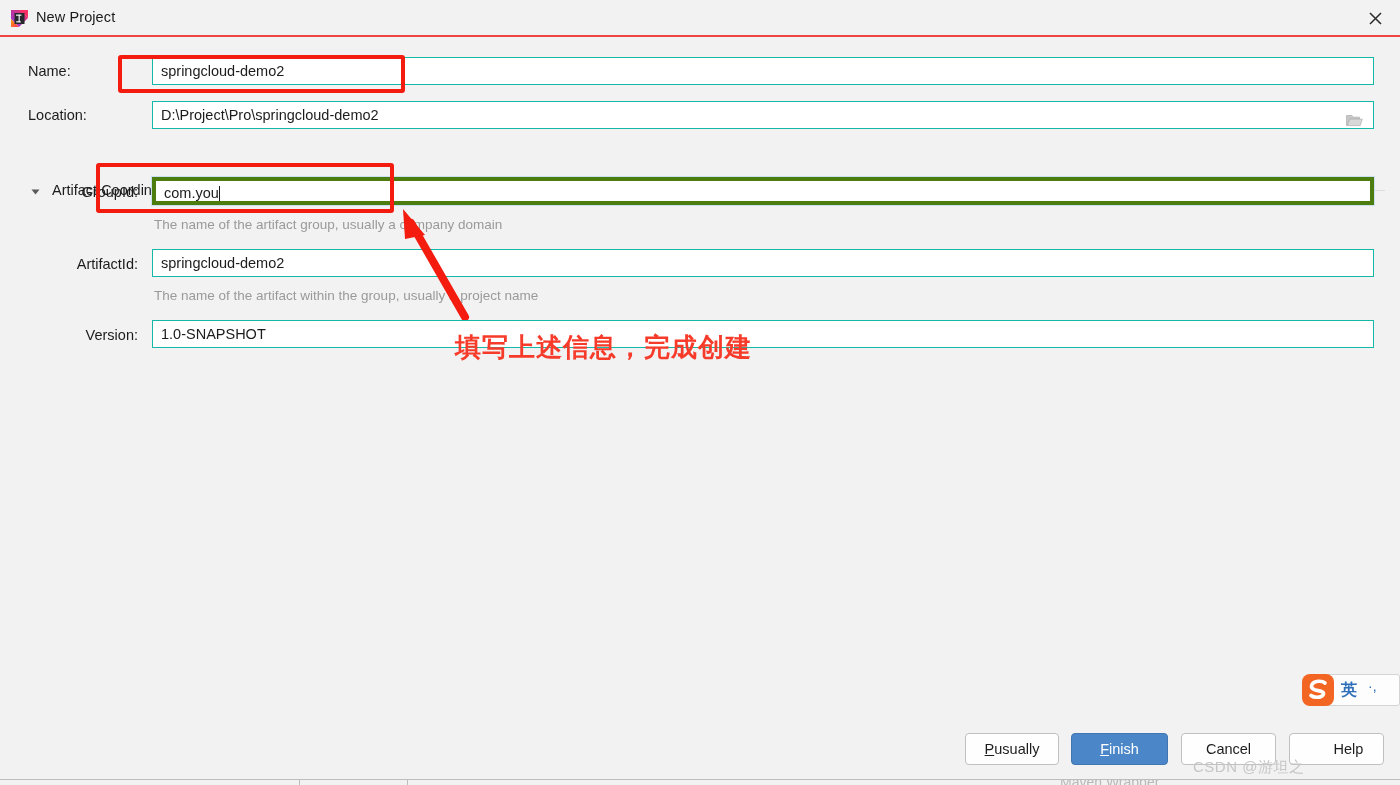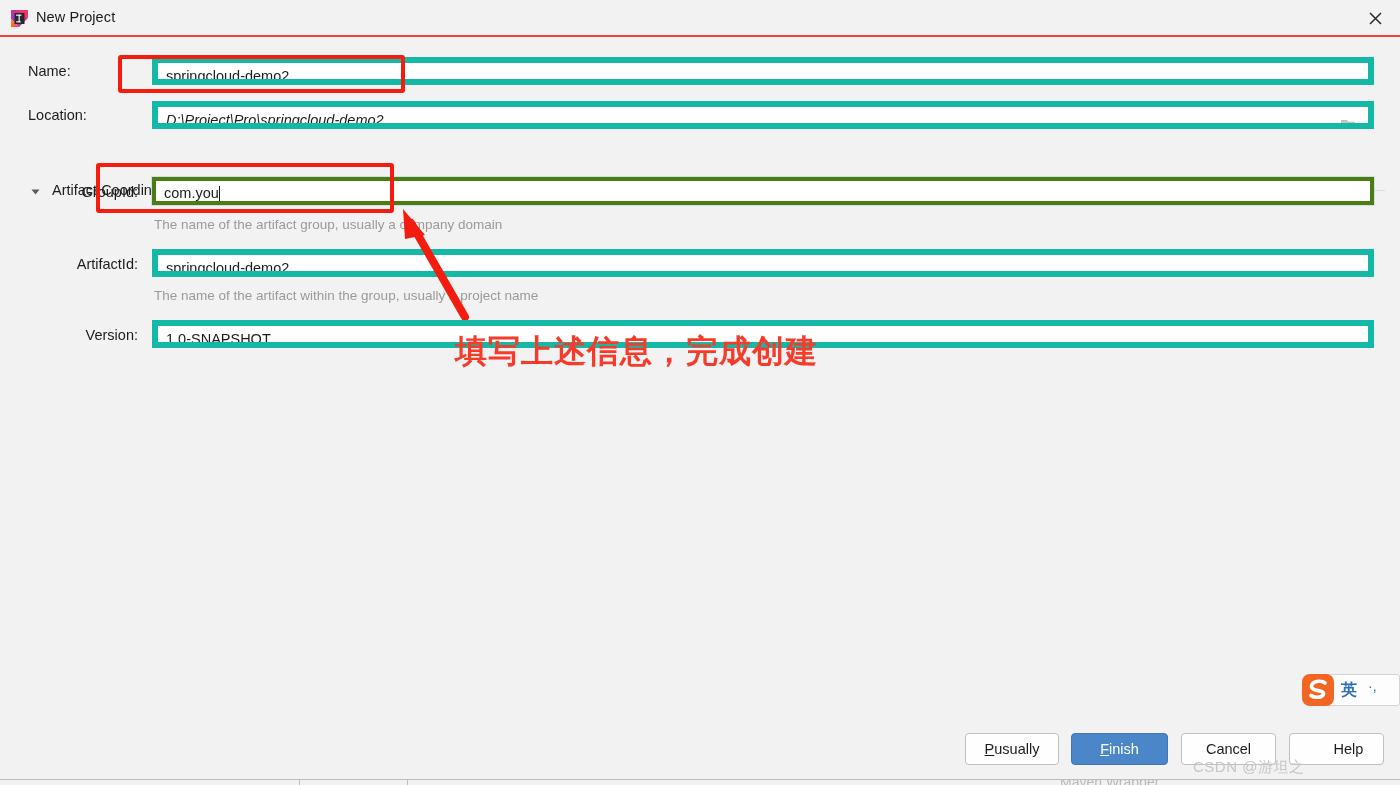--- a/index.html
+++ b/index.html
@@ -61,21 +61,21 @@
     font-size: 14.5px;
     color: #1c1c1c;
     white-space: nowrap;
   }
   .lbl.right { text-align: right; }
 
   .field {
     position: absolute;
     height: 28px;
     background: #ffffff;
-    border: 6px solid #14b8a6;
+    border: 1px solid #14b8a6;
     font-size: 14.5px;
     color: #1c1c1c;
     padding: 0 8px;
     line-height: 26px;
     white-space: nowrap;
     overflow: hidden;
   }
   .field.focused {
     border: 4px solid #4d7c0f;
     outline: 1px solid #c9dff3;
@@ -136,21 +136,21 @@
   
   .redbox {
     position: absolute;
     border: 4px solid #f41b0f;
     border-radius: 3px;
     pointer-events: none;
   }
   .redtext {
     position: absolute;
     color: #f73b2a;
-    font-size: 32px;
+    font-size: 26px;
     font-weight: 600;
     white-space: nowrap;
     letter-spacing: 1px;
   }
   .arrow-svg {
     position: absolute;
     pointer-events: none;
   }
 
   
@@ -285,21 +285,21 @@
       </svg>
     </span>
   </div>
 
   <div class="form">
 
     <span class="lbl" style="left:28px; top:26px;">Name:</span>
     <div class="field" style="left:152px; top:20px; width:1222px;">springcloud-demo2</div>
 
     <span class="lbl" style="left:28px; top:70px;">Location:</span>
-    <div class="field" style="left:152px; top:64px; width:1222px;font-style:italic;">
+    <div class="field" style="left:152px; top:64px; width:1222px;">
       <span>D:\Project\Pro\springcloud-demo2</span>
       <span class="folder-icon">
         <svg width="17" height="14" viewBox="0 0 17 14">
           <path d="M0.5 12.5 L0.5 2.5 L6 2.5 L7.4 4.2 L13.5 4.2 L13.5 6 L3.5 6 L1.6 12.5 Z" fill="#c8c8c8" stroke="#b4b4b4" stroke-width="0.8"></path>
           <path d="M3.6 6.2 L16.3 6.2 L14.2 12.6 L1.6 12.6 Z" fill="#d8d8d8" stroke="#b4b4b4" stroke-width="0.8"></path>
         </svg>
       </span>
     </div>
 
     <div class="section-head">

